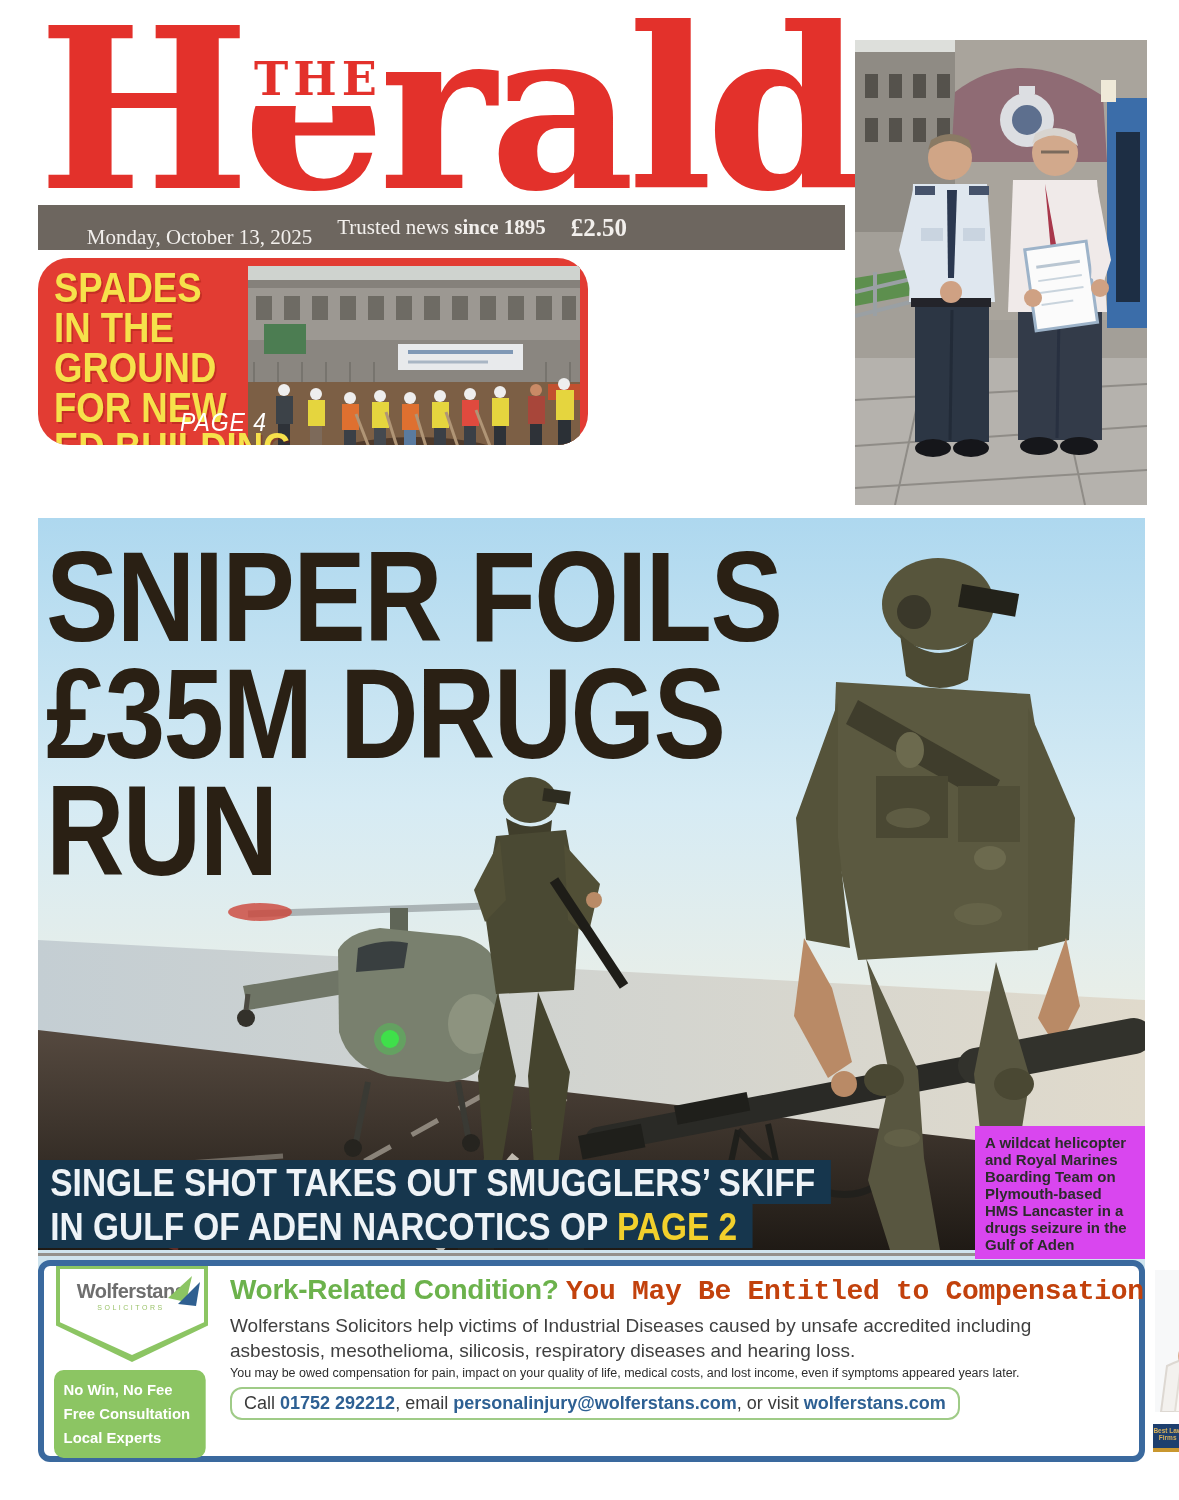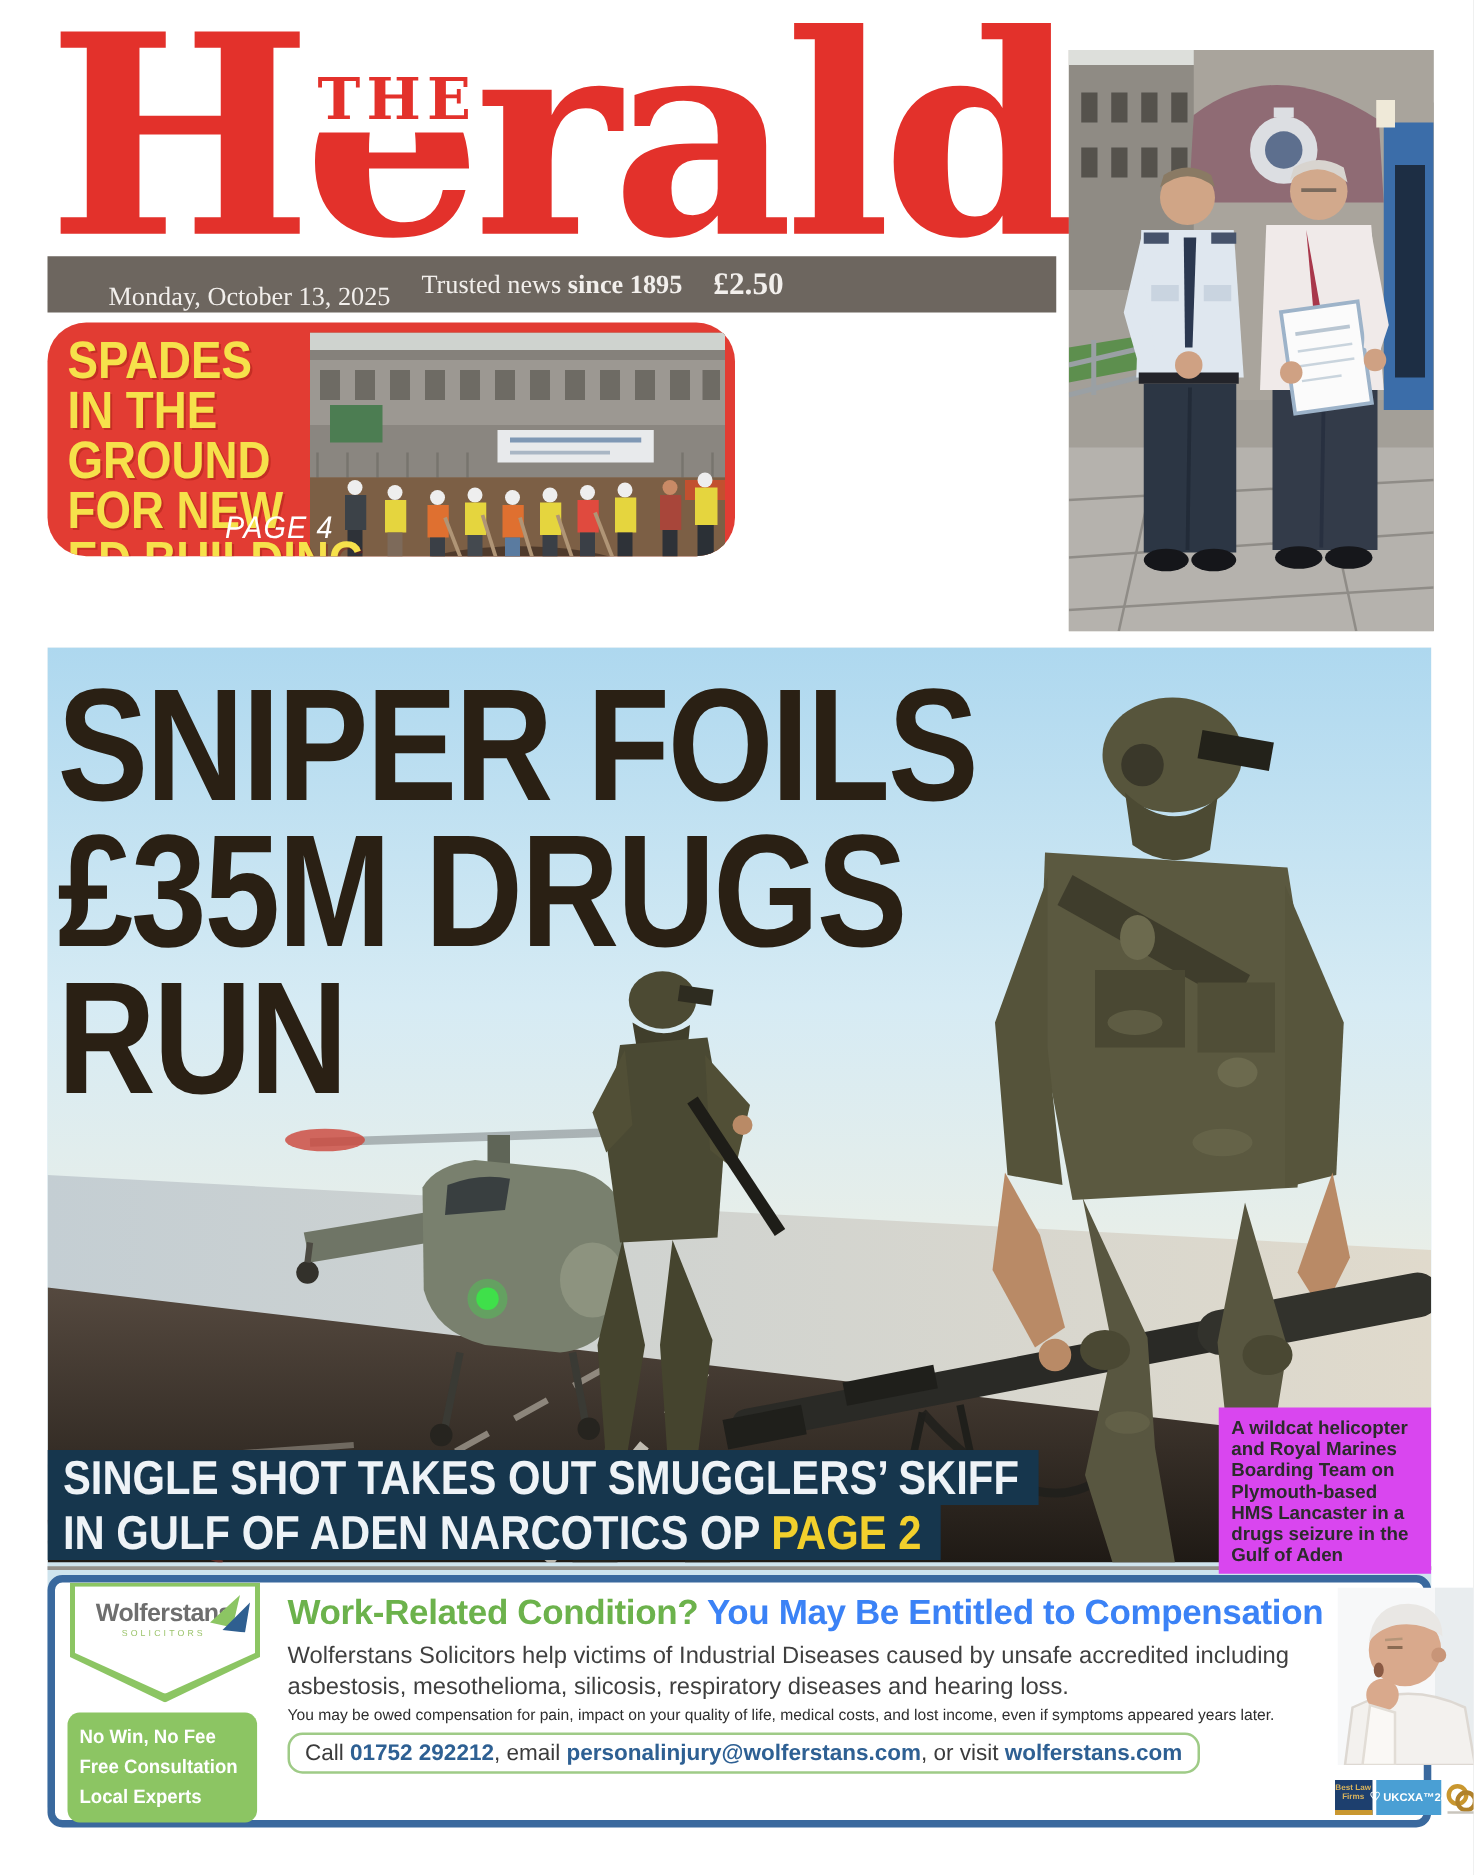--- a/index.html
+++ b/index.html
@@ -59,21 +59,21 @@
   .brand-row{position:absolute;left:10px;top:14px;width:130px;text-align:center;}
   .brand-name{font-size:20px;color:#6e6e6e;font-weight:bold;letter-spacing:-.5px;}
   .brand-sub{font-size:7px;color:#9bc36a;letter-spacing:2.5px;margin-top:1px;}
   .arrow-ico{position:absolute;right:-4px;top:-4px;}
   .benefits{position:absolute;left:10px;top:104px;width:158px;box-sizing:border-box;background:#8cc563;
       border-radius:10px;padding:8px 10px;color:#fff;font-weight:bold;font-size:15.5px;line-height:24px;
       transform:scaleX(.96);transform-origin:0 0;white-space:nowrap;}
   .ad-mid{flex:1;padding:8px 8px 4px 12px;box-sizing:border-box;overflow:visible;}
   .ad-heading{font-size:28px;font-weight:bold;letter-spacing:-.3px;white-space:nowrap;}
   .ad-heading .hg{color:#6cb24c;}
-  .ad-heading .hb{color:#3b82f6;}
+  .ad-heading .hb{color:#c2410c;font-family:Liberation Mono, monospace;}
   .ad-body{margin-top:6px;font-size:19px;line-height:25px;color:#3f3f3f;max-width:805px;}
   .ad-fine{margin-top:3px;font-size:12.5px;color:#2e2e2e;white-space:nowrap;}
   .ad-contact{display:inline-block;margin-top:7px;border:2px solid #9fcb87;border-radius:12px;
       padding:4px 12px;font-size:18px;color:#3b3b3b;white-space:nowrap;}
   .ad-contact b{color:#2e6093;}
   .ad-footer{margin-top:7px;font-size:15px;font-weight:bold;color:#3a3a3a;white-space:nowrap;}
   .ad-right{position:relative;width:119px;flex:0 0 119px;}
   .man-photo{position:absolute;right:4px;top:4px;}
   .badges{position:absolute;right:4px;bottom:4px;display:flex;gap:3px;align-items:center;}
   .badge1{width:30px;height:28px;background:#1d3f6e;color:#d9b35c;font-size:6.5px;font-weight:bold;

